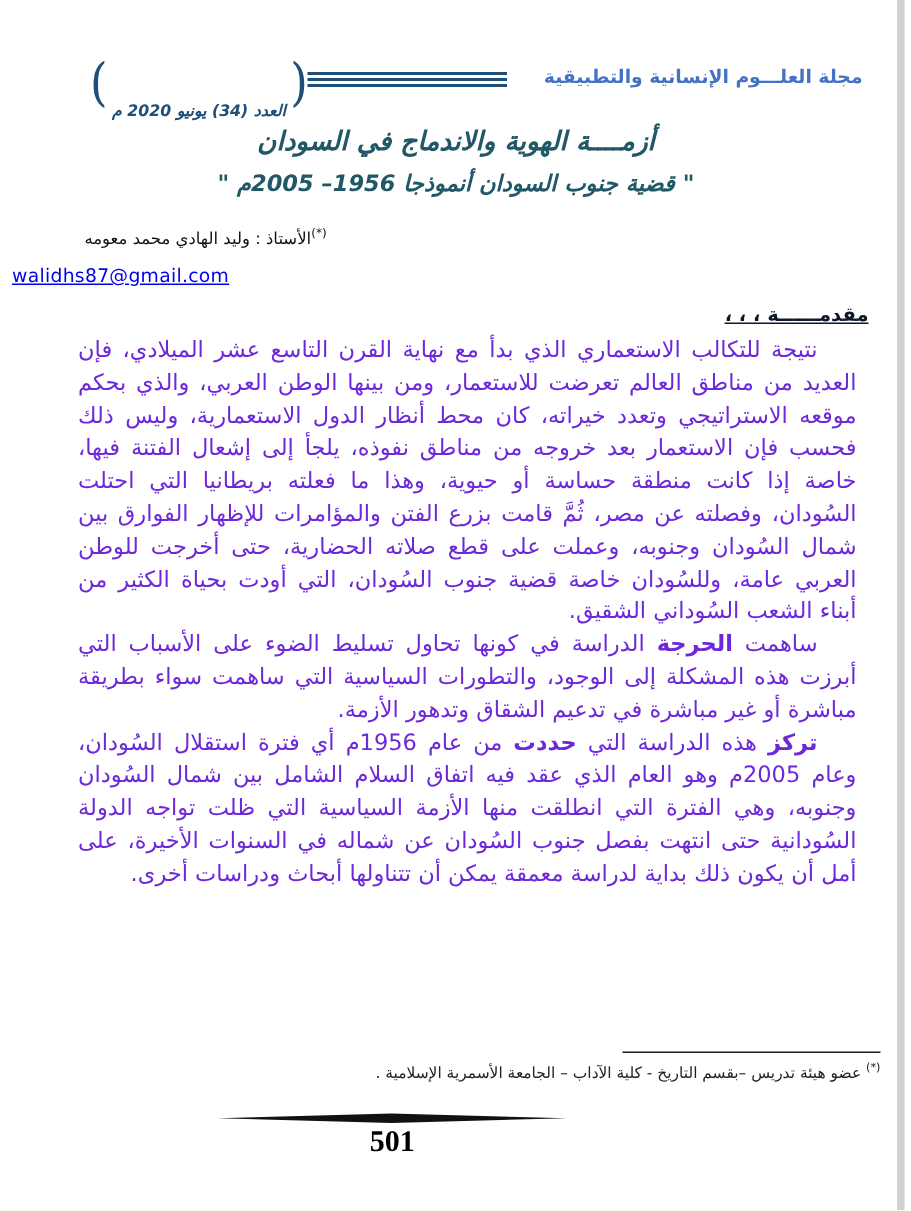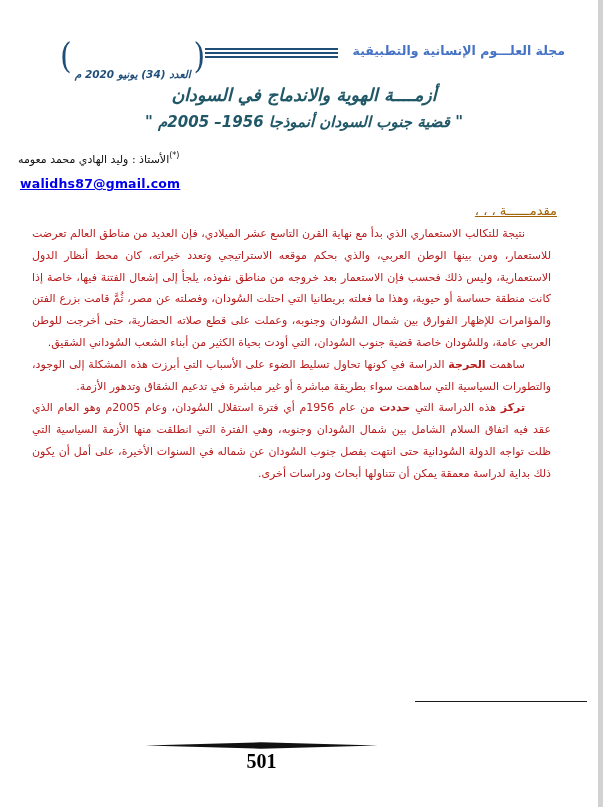--- a/index.html
+++ b/index.html
@@ -18,21 +18,21 @@
     overflow:hidden;
     font-family:"DejaVu Sans",sans-serif;
     color:var(--ink);
   }
   
   .edge-strip{position:absolute;left:598px;top:0;width:5px;height:807px;background:#d2d2d2;}
 
   
   .header-row{position:absolute;top:34px;left:0;right:10px;height:44px;}
   .journal-title{
-    position:absolute;right:32px;top:9px;
+    position:absolute;right:22px;top:9px;
     color:var(--journal-blue);
     font-size:12.5px;font-weight:bold;
     direction:rtl;white-space:nowrap;
   }
   .triple-lines{position:absolute;left:205px;top:14px;width:133px;}
   .triple-lines .bar{height:2px;background:var(--header-navy);margin-bottom:2px;}
   .issue-badge{
     position:absolute;left:60px;top:-2px;width:138px;
     display:flex;align-items:center;justify-content:space-between;
     direction:ltr;
@@ -50,43 +50,43 @@
   }
 
   
   .title-block{position:absolute;top:84px;left:4px;width:600px;text-align:center;direction:rtl;font-style:italic;}
   .article-title{color:var(--title-teal);font-size:17.5px;font-weight:bold;line-height:22px;}
   .article-subtitle{color:var(--title-teal);font-size:15px;font-weight:bold;margin-top:7px;}
 
   
   .author-line{
     position:absolute;top:151px;left:18px;width:238px;
-    direction:rtl;text-align:left;
+    direction:rtl;text-align:center;
     font-size:11px;color:#111;white-space:nowrap;
   }
   .author-line sup{font-size:8px;}
   .email-link{
-    position:absolute;top:176px;left:20px;
+    position:absolute;top:176px;left:8px;
     direction:ltr;
     color:var(--email-blue);
-    font-size:12.5px;font-weight:bold;
+    font-size:12.5px;font-weight:normal;
     text-decoration:underline;
     letter-spacing:.2px;
   }
 
   
   .intro-heading{
-    position:absolute;top:203px;right:50px;
-    direction:rtl;font-size:13px;font-weight:normal;
-    text-decoration:underline;color:#a16207;
+    position:absolute;top:203px;right:28px;
+    direction:rtl;font-size:13px;font-weight:bold;
+    text-decoration:underline;color:#0f172a;
   }
   .body-text{
-    position:absolute;top:223px;left:32px;width:519px;
+    position:absolute;top:223px;left:52px;width:519px;
     direction:rtl;text-align:justify;
-    font-size:11px;line-height:21.8px;color:#b91c1c;
+    font-size:15px;line-height:21.8px;color:#6d28d9;
   }
   .body-para{text-indent:26px;margin:0;}
   .body-para .bold{font-weight:bold;}
 
   
   .footnote-sep{position:absolute;top:701px;right:20px;width:172px;border-top:1.6px solid #1a1a1a;}
   .footnote-text{
     position:absolute;top:707px;right:20px;width:420px;
     direction:rtl;text-align:right;
     font-size:10.3px;color:#222;
@@ -135,20 +135,23 @@
 
   <div class="intro-heading">مقدمــــــة ، ، ،</div>
 
   <div class="body-text">
       <p class="body-para"><span>نتيجة للتكالب الاستعماري الذي بدأ مع نهاية القرن التاسع عشر الميلادي، فإن العديد من مناطق العالم تعرضت للاستعمار، ومن بينها الوطن العربي، والذي بحكم موقعه الاستراتيجي وتعدد خيراته، كان محط أنظار الدول الاستعمارية، وليس ذلك فحسب فإن الاستعمار بعد خروجه من مناطق نفوذه، يلجأ إلى إشعال الفتنة فيها، خاصة إذا كانت منطقة حساسة أو حيوية، وهذا ما فعلته بريطانيا التي احتلت السُودان، وفصلته عن مصر، ثُمَّ قامت بزرع الفتن والمؤامرات للإظهار الفوارق بين شمال السُودان وجنوبه، وعملت على قطع صلاته الحضارية، حتى أخرجت للوطن العربي عامة، وللسُودان خاصة قضية جنوب السُودان، التي أودت بحياة الكثير من أبناء الشعب السُوداني الشقيق.</span></p>
       <p class="body-para"><span>ساهمت </span><span class="bold">الحرجة</span><span> الدراسة في كونها تحاول تسليط الضوء على الأسباب التي أبرزت هذه المشكلة إلى الوجود، والتطورات السياسية التي ساهمت سواء بطريقة مباشرة أو غير مباشرة في تدعيم الشقاق وتدهور الأزمة.</span></p>
       <p class="body-para"><span class="bold">تركز</span><span> هذه الدراسة التي </span><span class="bold">حددت</span><span> من عام 1956م أي فترة استقلال السُودان، وعام 2005م وهو العام الذي عقد فيه اتفاق السلام الشامل بين شمال السُودان وجنوبه، وهي الفترة التي انطلقت منها الأزمة السياسية التي ظلت تواجه الدولة السُودانية حتى انتهت بفصل جنوب السُودان عن شماله في السنوات الأخيرة، على أمل أن يكون ذلك بداية لدراسة معمقة يمكن أن تتناولها أبحاث ودراسات أخرى.</span></p>
     </div>
 
   <div class="footnote-sep"></div>
+  <div class="footnote-text">
+    <sup>(*)</sup><span> عضو هيئة تدريس –بقسم التاريخ -  كلية الآداب – الجامعة  الأسمرية الإسلامية .</span>
+  </div>
 
   <svg class="footer-divider" viewBox="0 0 233 7" preserveAspectRatio="none">
     <polygon points="0,3.5 116,0.3 233,3.5 116,6.7" fill="#111"></polygon>
   </svg>
   <div class="page-number">501</div>
 
   <div class="edge-strip"></div>
 </div>
 
 </body></html>

